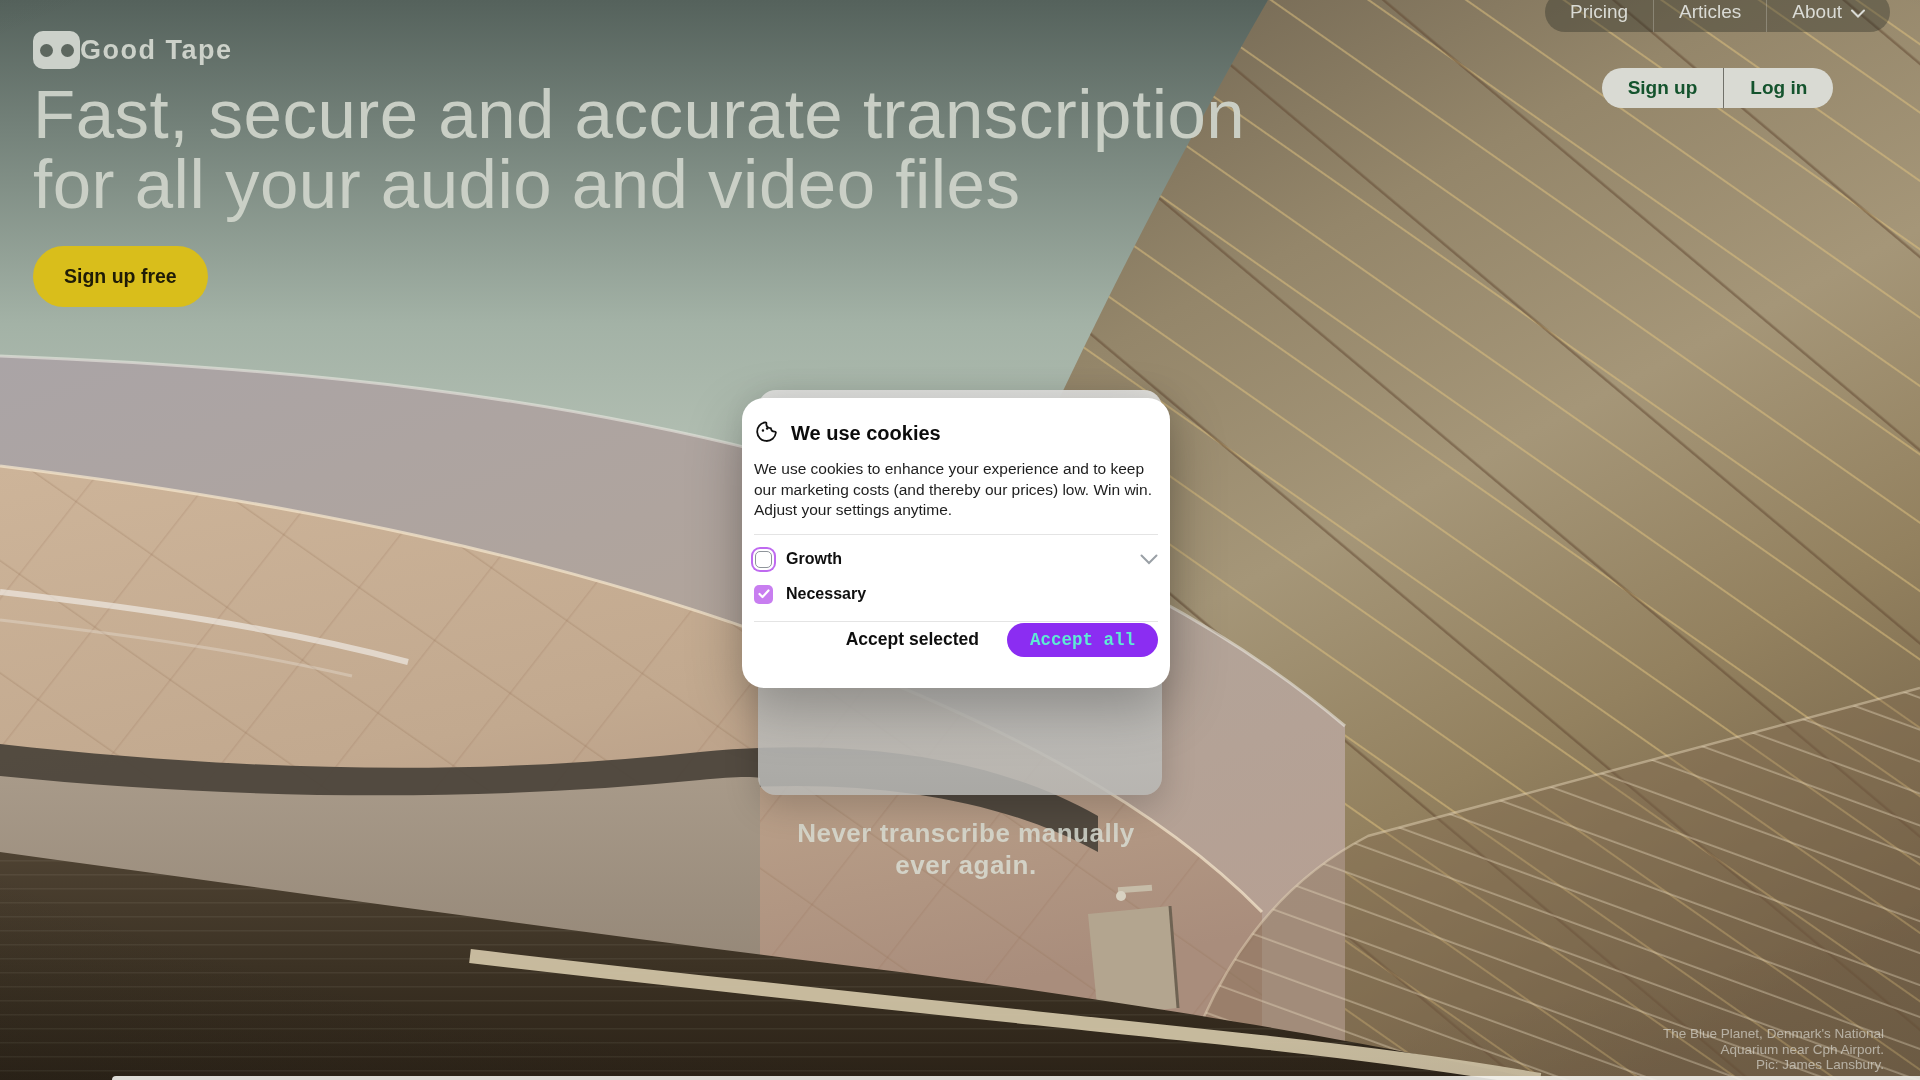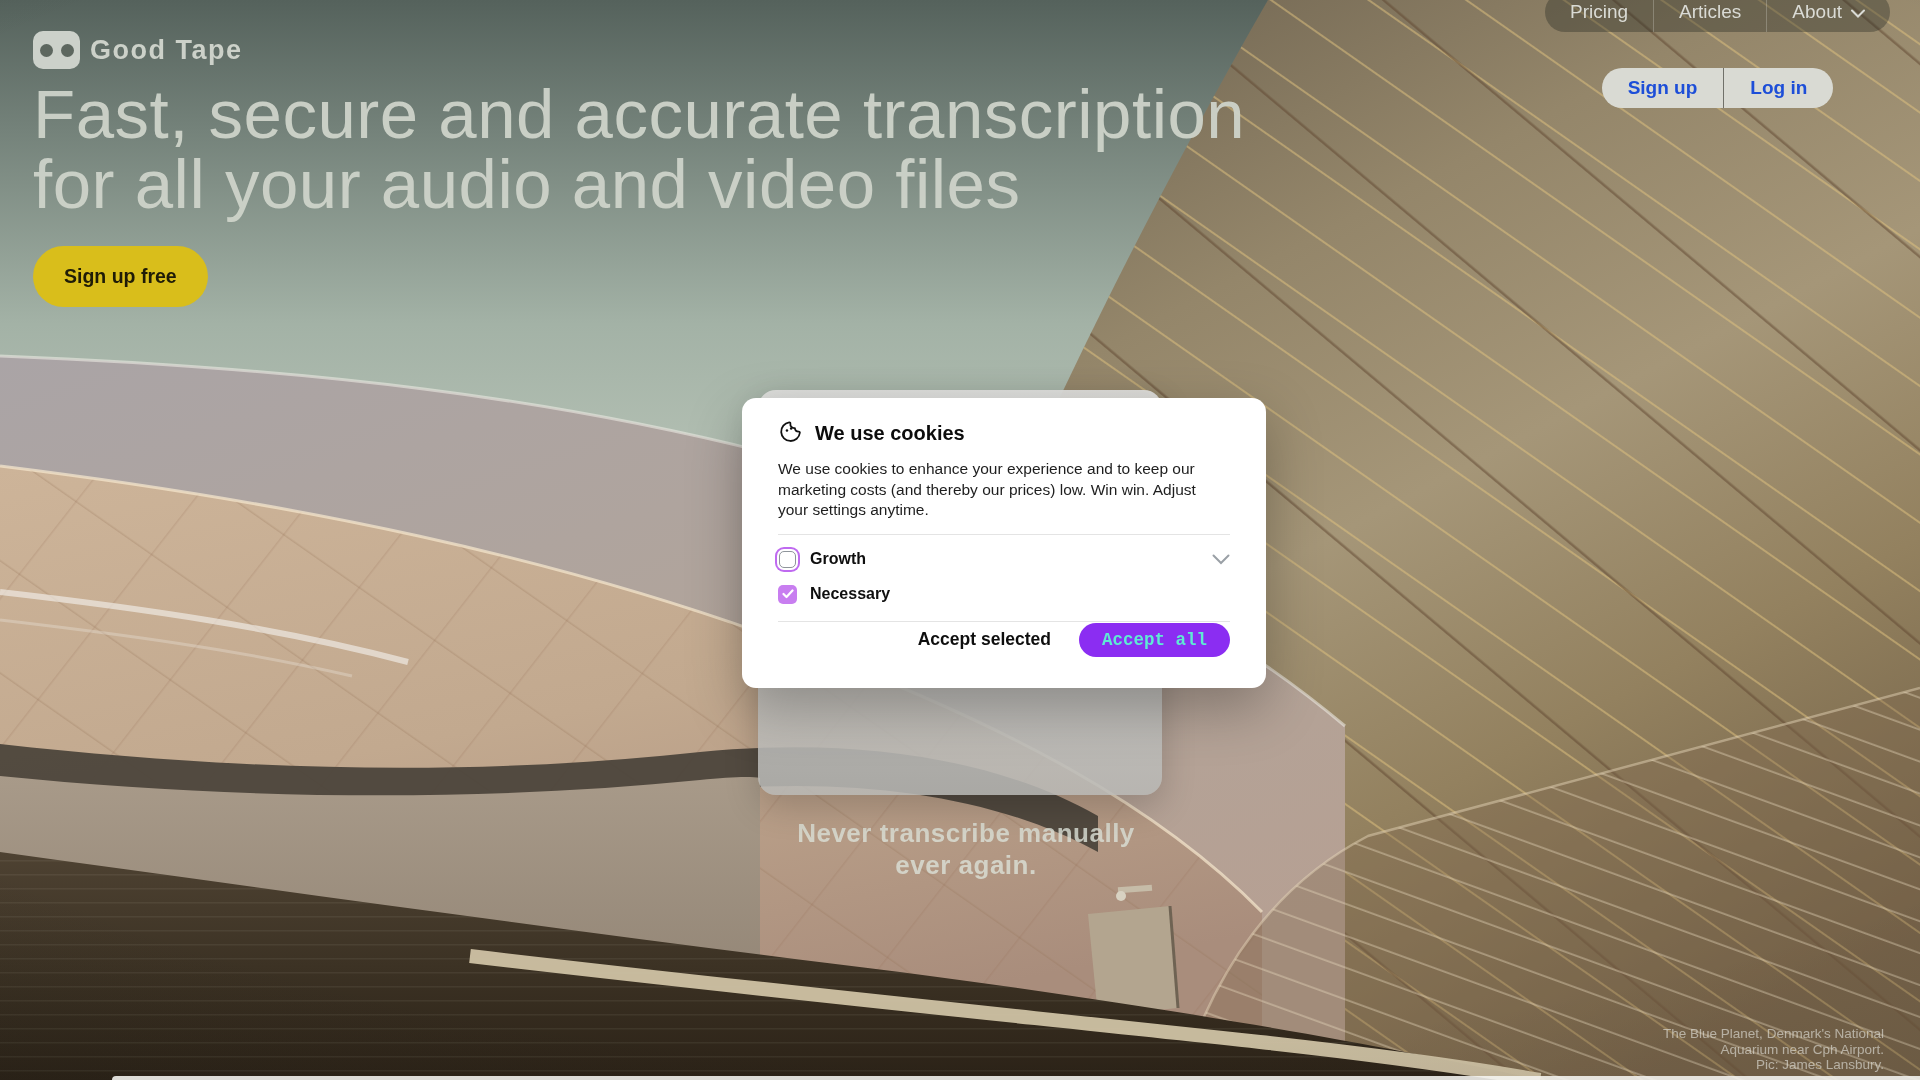--- a/index.html
+++ b/index.html
@@ -9,30 +9,30 @@
   }
   .stage *{box-sizing:border-box;}
   svg.bg{position:absolute;inset:0;z-index:1;display:block;}
   .vignette{
     position:absolute;inset:0;z-index:2;pointer-events:none;
     background:radial-gradient(130% 100% at 52% 42%, rgba(0,0,0,0) 55%, rgba(22,26,22,0.30) 100%);
   }
 
   
   .header{position:absolute;top:28px;left:33px;right:30px;height:44px;display:flex;align-items:center;justify-content:space-between;z-index:30;}
-  .logo{display:flex;align-items:center;gap:10px;}
+  .logo{display:flex;align-items:center;gap:0;}
   .logo-icon{width:47px;height:38px;border-radius:10px;background:#ccd1ca;display:flex;align-items:center;justify-content:center;gap:8px;}
   .logo-icon .hole{width:13px;height:13px;border-radius:50%;background:#5d675f;}
   .logo-text{font-size:27px;font-weight:700;color:#ccd1c9;letter-spacing:1.5px;}
   .nav-group{display:flex;align-items:center;gap:36px;flex-direction:column;}
   .pill{display:flex;align-items:stretch;height:40px;border-radius:999px;overflow:hidden;}
   .nav-pill{background:rgba(42,44,38,0.38);color:#dadbd5;font-size:19px;}
   .nav-item{display:flex;align-items:center;gap:9px;padding:0 25px;border-right:1px solid rgba(225,225,218,0.28);cursor:pointer;}
   .nav-item:last-child{border-right:none;}
-  .auth-pill{background:#d9dad3;color:#1d4ed8;font-size:19px;font-weight:700;}
+  .auth-pill{background:#d9dad3;color:#14532d;font-size:19px;font-weight:700;}
   .auth-item{display:flex;align-items:center;padding:0 26px;border-right:1px solid rgba(25,25,18,0.55);cursor:pointer;}
   .auth-item:last-child{border-right:none;}
   .chev{display:inline-block;}
 
   
   .hero-heading{
     position:absolute;left:33px;top:80px;z-index:3;margin:0;
     font-size:69px;line-height:70px;font-weight:400;letter-spacing:0.5px;
     color:rgba(205,211,201,0.95);
   }
@@ -45,22 +45,22 @@
   
   .media-card{
     position:absolute;left:758px;top:390px;width:404px;height:405px;z-index:4;
     border-radius:18px;
     background:linear-gradient(180deg, rgba(224,224,222,0.95) 0%, rgba(199,199,196,0.90) 55%, rgba(184,184,181,0.86) 100%);
     box-shadow:0 12px 34px rgba(0,0,0,0.18);
   }
 
   
   .dialog{
-    position:absolute;left:742px;top:398px;width:524px;height:290px;z-index:20;
-    background:#ffffff;border-radius:14px;padding:21px 36px 24px;
+    position:absolute;left:742px;top:398px;width:428px;height:290px;z-index:20;
+    background:#ffffff;border-radius:22px;padding:21px 12px 24px;
     box-shadow:0 20px 55px rgba(0,0,0,0.28);
   }
   .dialog-header{display:flex;align-items:center;gap:12px;margin-bottom:11px;}
   .dialog-title{font-size:20px;font-weight:700;color:#0c0c0c;}
   .dialog-body{font-size:15.5px;line-height:20.5px;color:#1e1e1e;margin:0 0 13px 0;}
   .divider{border:none;border-top:1px solid #e4e4e4;margin:0;}
   .options{padding:7px 0 9px;}
   .option-row{display:flex;align-items:center;gap:13px;height:35px;}
   .checkbox{width:19px;height:19px;border-radius:5px;display:flex;align-items:center;justify-content:center;flex:0 0 auto;cursor:pointer;}
   .checkbox.checked{background:#c87ef0;}

